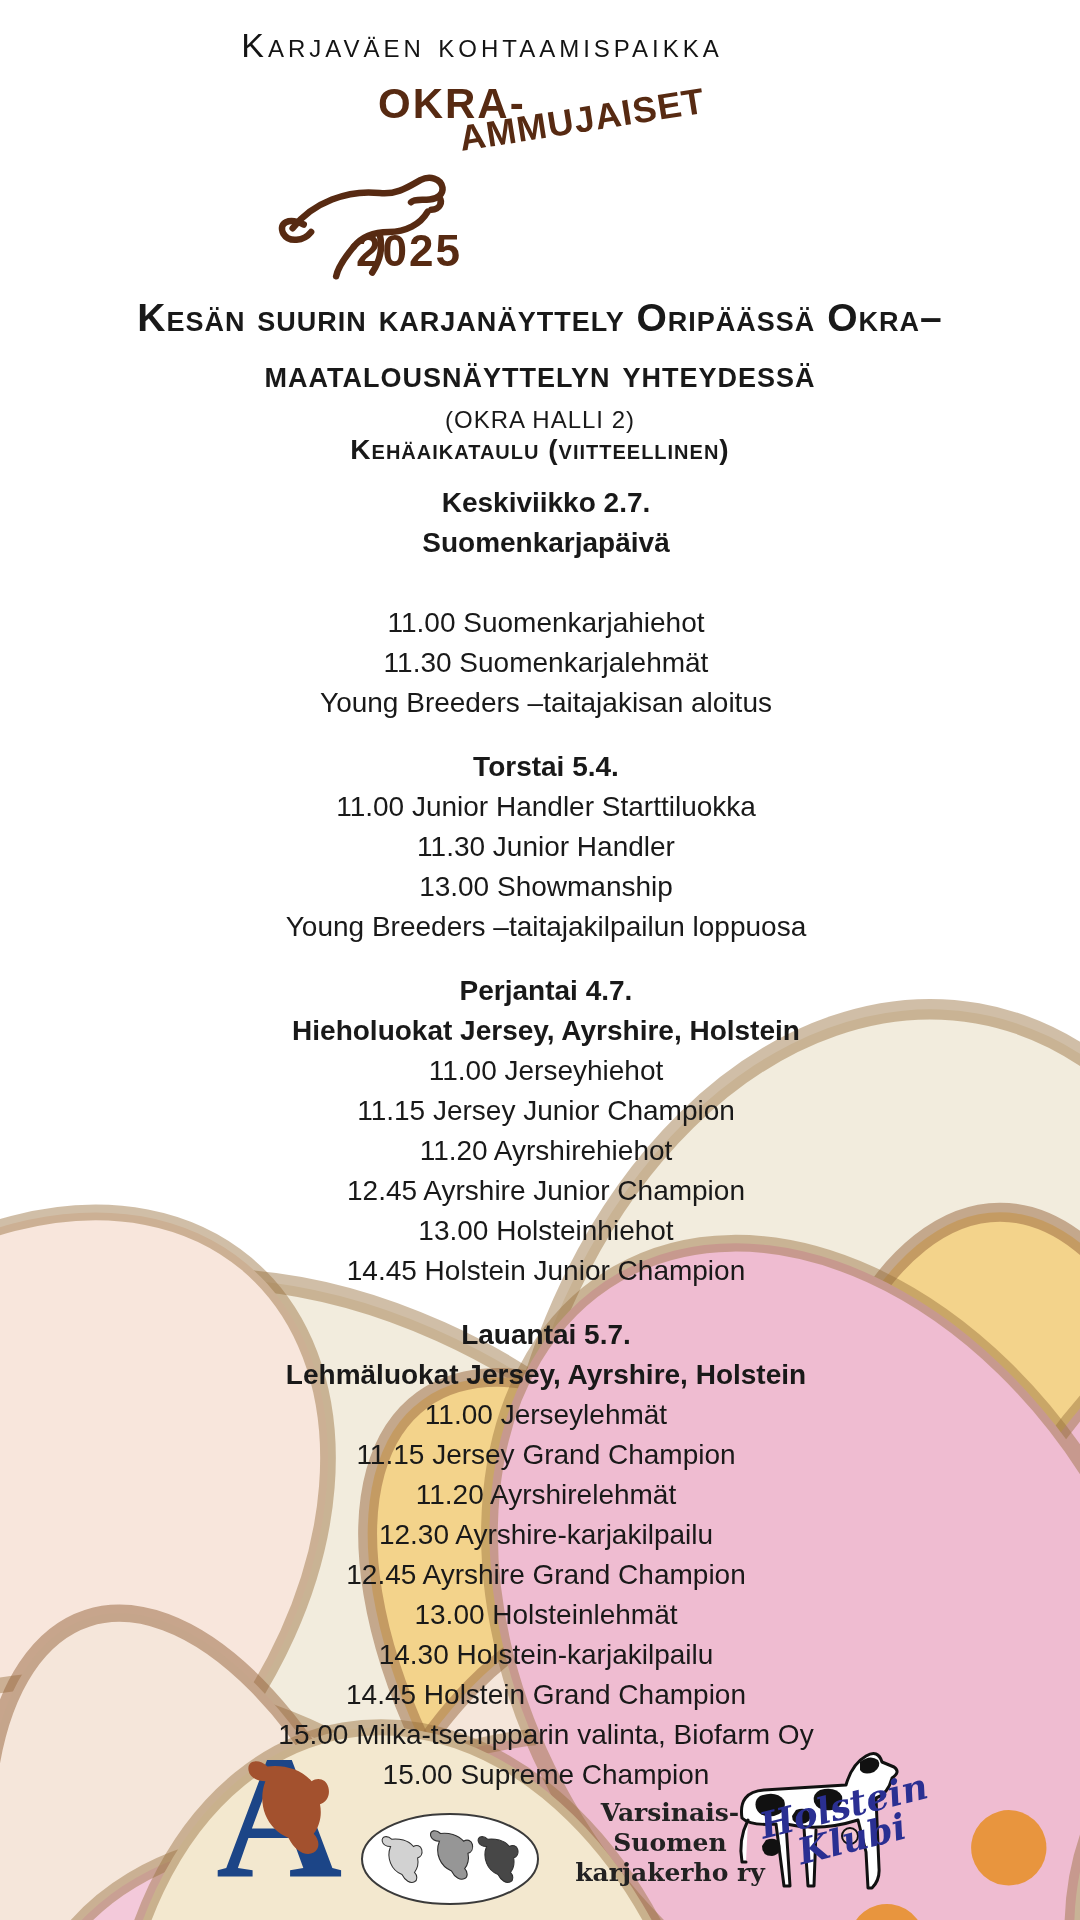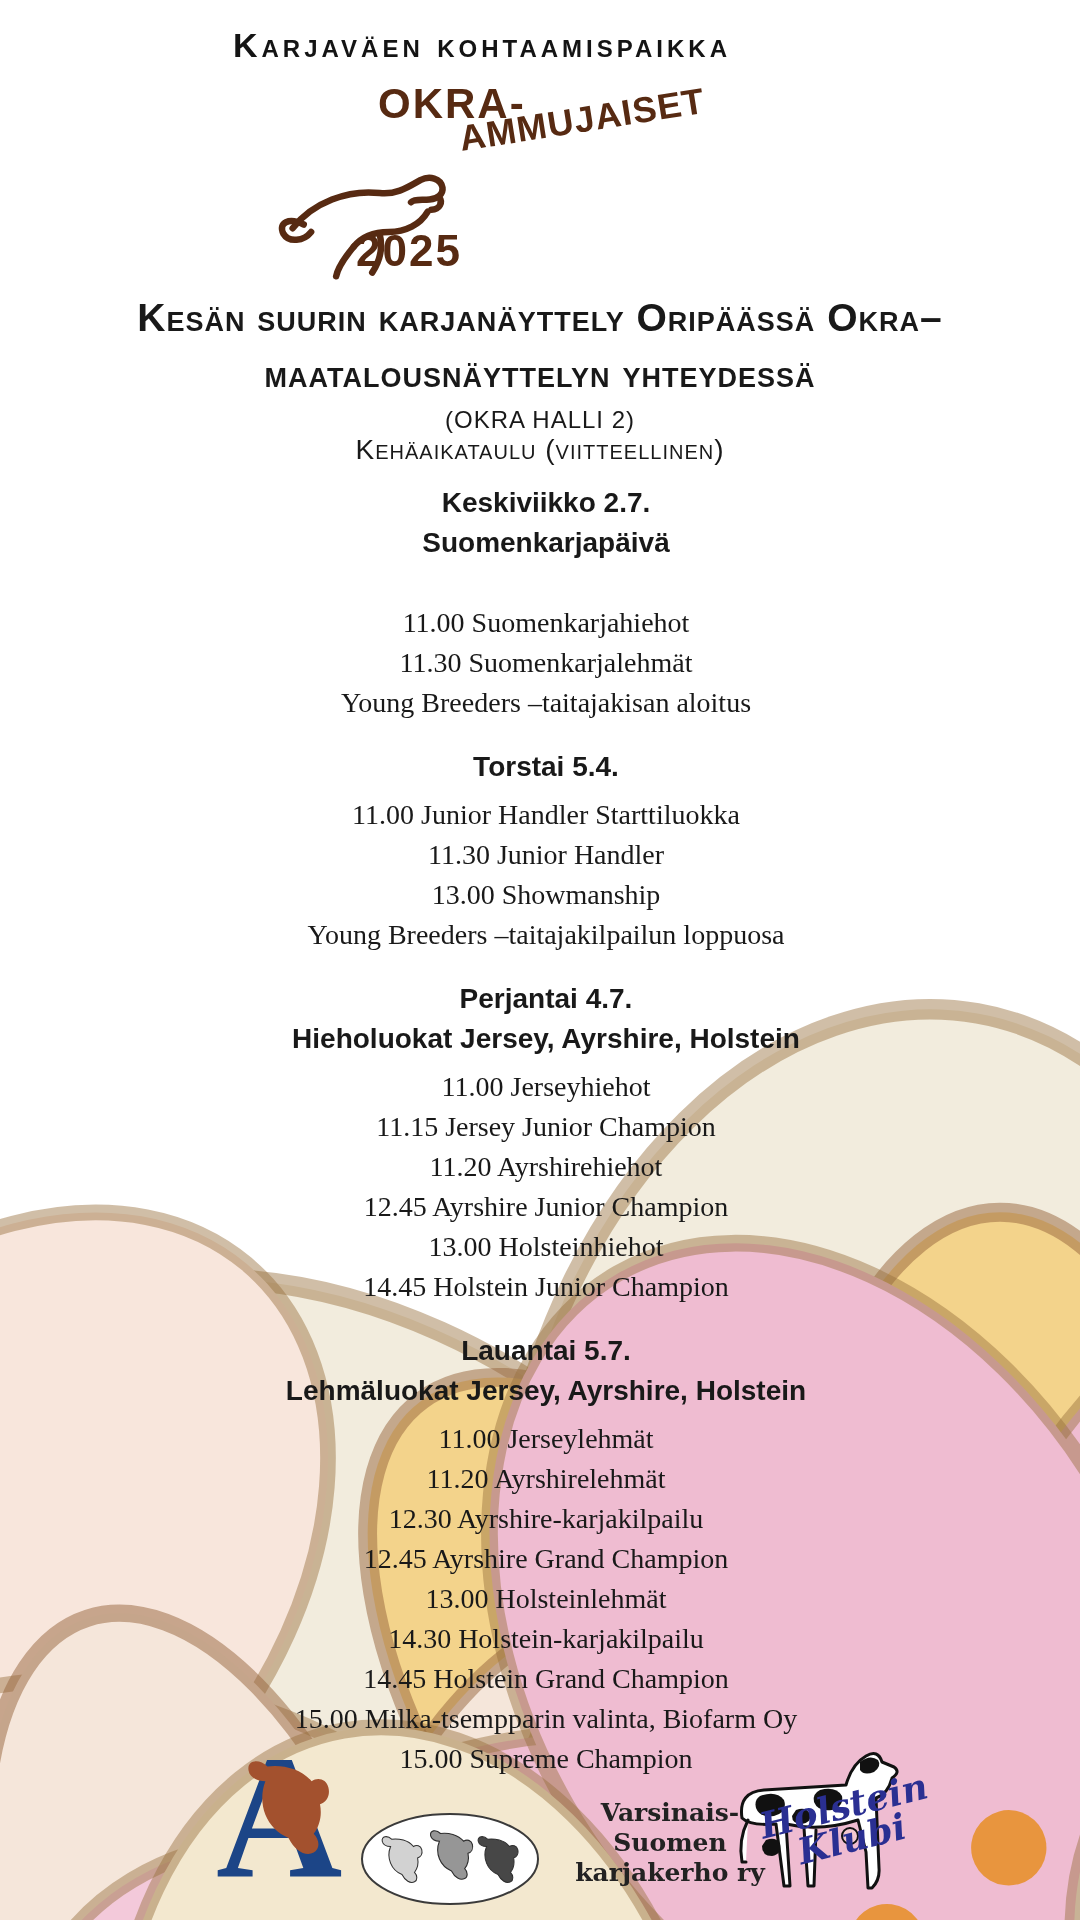--- a/index.html
+++ b/index.html
@@ -6,39 +6,39 @@
   body{
     width:1080px;height:1920px;position:relative;overflow:hidden;
     background:#ffffff;color:var(--ink,#191919);
     font-family:"Liberation Sans","DejaVu Sans",sans-serif;
   }
   #bg{position:absolute;left:0;top:0;width:1080px;height:1920px;z-index:0;}
   .layer{position:absolute;left:0;right:0;z-index:2;text-align:center;}
 
   .eyebrow{
     top:26px;padding-right:116px;
-    font-size:34px;font-weight:700;font-variant:small-caps;
+    font-size:34px;font-weight:400;font-variant:small-caps;
     letter-spacing:4px;color:#141414;
   }
   .logo-block{position:absolute;left:270px;top:84px;width:460px;height:200px;z-index:2;text-align:left;}
   .okra{position:absolute;left:108px;top:-4px;font-size:42px;font-weight:800;letter-spacing:2px;color:var(--brown);}
   .ammujaiset{position:absolute;left:193px;top:34px;font-size:36px;font-weight:800;letter-spacing:1px;color:var(--brown);transform:rotate(-9deg);transform-origin:left bottom;}
   .cow-line{position:absolute;left:6px;top:72px;width:185px;height:125px;}
   .year{position:absolute;left:86px;top:142px;font-size:44px;font-weight:700;letter-spacing:2px;color:var(--brown);}
 
   .headline1{top:296px;font-size:39px;font-weight:600;font-variant:small-caps;letter-spacing:1px;}
   .headline2{top:352px;font-size:39px;font-weight:600;font-variant:small-caps;letter-spacing:1px;}
   .venue-note{top:406px;font-size:24px;font-weight:400;letter-spacing:1px;}
-  .sched-note{top:434px;font-size:28px;font-weight:400;font-variant:small-caps;letter-spacing:1px;}
+  .sched-note{top:434px;font-size:28px;font-weight:700;font-variant:small-caps;letter-spacing:1px;}
 
   .schedule{top:483px;font-size:28px;line-height:40px;padding-left:12px;}
   .day{margin-top:24px;}
   .schedule .day:first-child{margin-top:0;}
   .day-title{margin:0;font-size:28px;font-weight:700;line-height:40px;}
-  .items{margin:8px;font-family:Liberation Serif, serif;}
+  .items{margin:0;}
   .schedule .day:first-child .items{margin-top:40px;}
   .sched-line{line-height:40px;}
 
   
   .a-logo{position:absolute;left:208px;top:1748px;width:155px;height:172px;z-index:3;}
   .a-letter{position:absolute;left:8px;top:-18px;font-family:"Liberation Serif","DejaVu Serif",serif;
     font-size:175px;line-height:175px;font-weight:700;color:var(--navy);}
   .a-cow{position:absolute;left:28px;top:8px;width:105px;height:105px;}
   .oval-logo{position:absolute;left:358px;top:1810px;width:184px;height:98px;z-index:3;}
   .club{position:absolute;left:560px;top:1798px;width:220px;z-index:3;text-align:center;
@@ -176,20 +176,21 @@
         <div class="sched-line">13.00 Holsteinhiehot</div>
         <div class="sched-line">14.45 Holstein Junior Champion</div>
       </div>
   </section>
 
   <section class="day">
     <h2 class="day-title">Lauantai 5.7.</h2>
     <h2 class="day-title">Lehmäluokat Jersey, Ayrshire, Holstein</h2>
     <div class="items">
         <div class="sched-line">11.00 Jerseylehmät</div>
+        <div class="sched-line">11.15 Jersey Grand Champion</div>
         <div class="sched-line">11.20 Ayrshirelehmät</div>
         <div class="sched-line">12.30 Ayrshire-karjakilpailu</div>
         <div class="sched-line">12.45 Ayrshire Grand Champion</div>
         <div class="sched-line">13.00 Holsteinlehmät</div>
         <div class="sched-line">14.30 Holstein-karjakilpailu</div>
         <div class="sched-line">14.45 Holstein Grand Champion</div>
         <div class="sched-line">15.00 Milka-tsempparin valinta, Biofarm Oy</div>
         <div class="sched-line">15.00 Supreme Champion</div>
       </div>
   </section>

